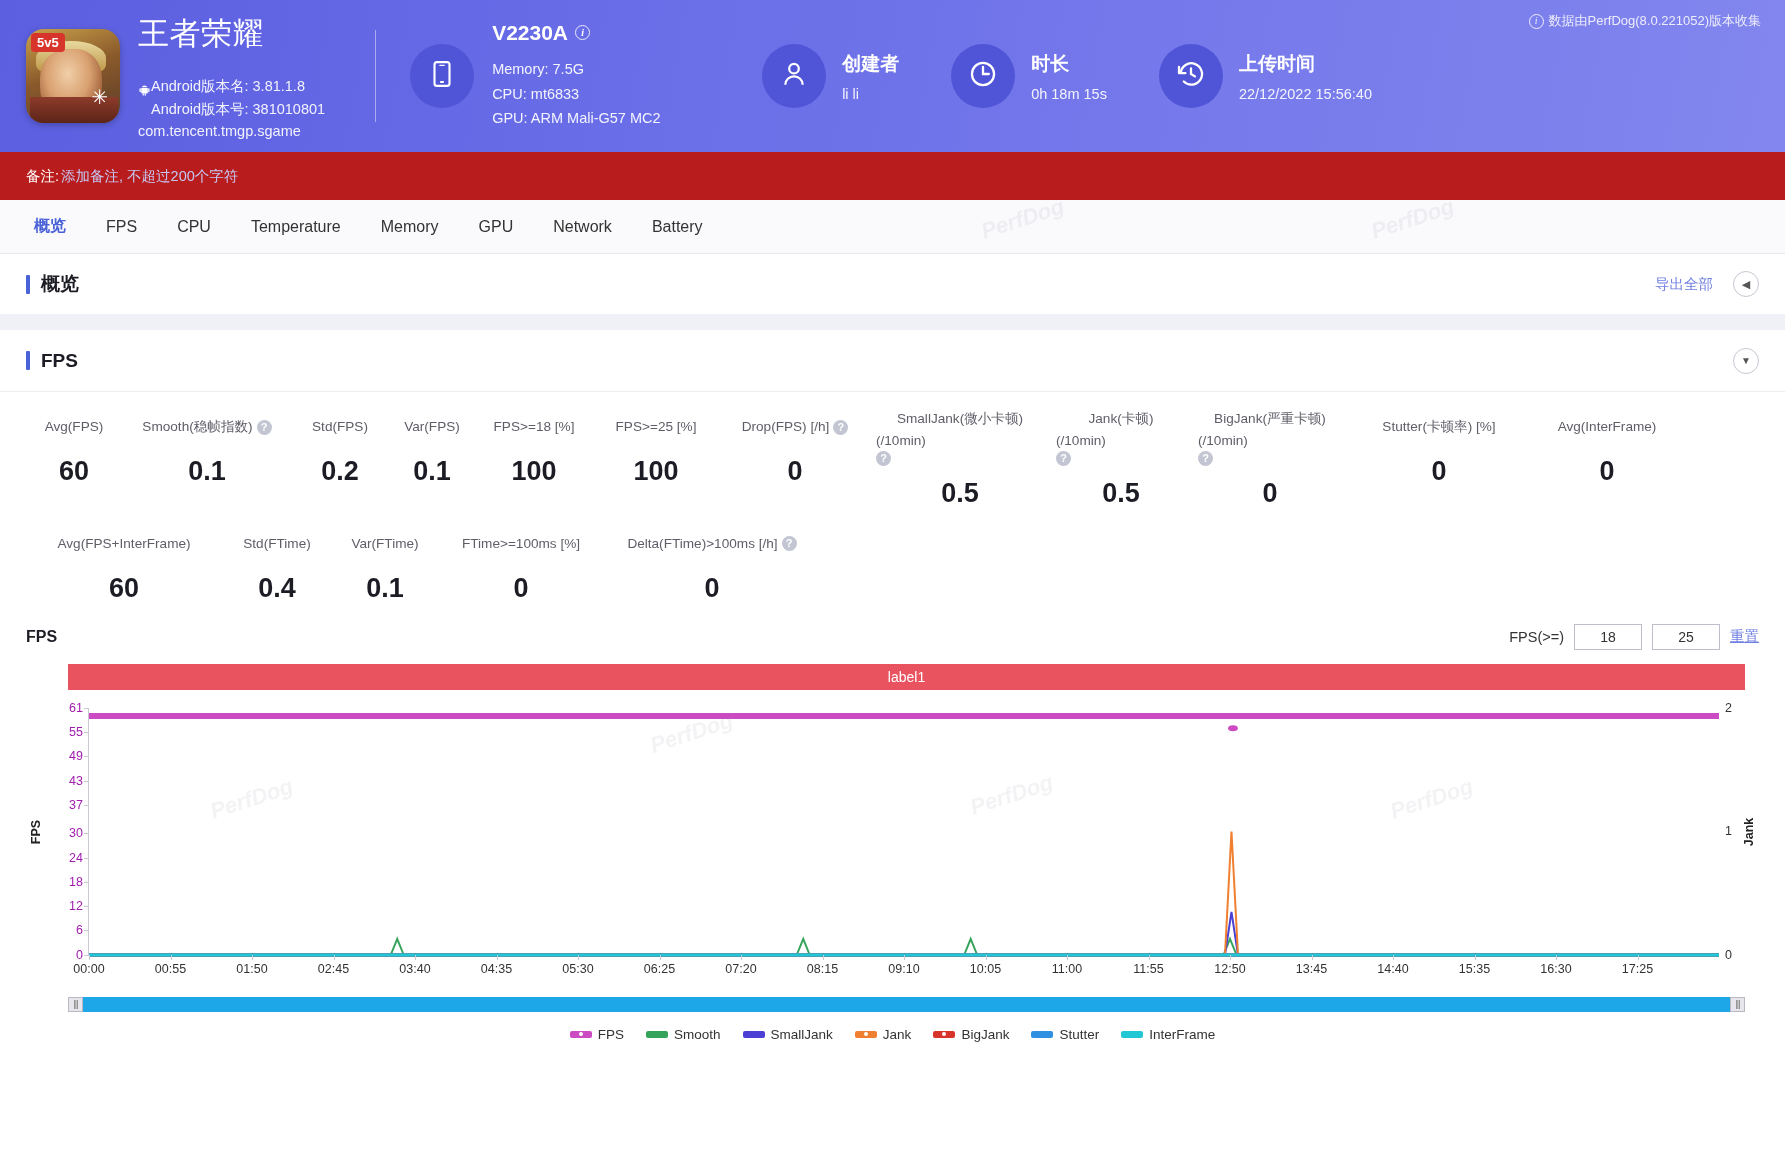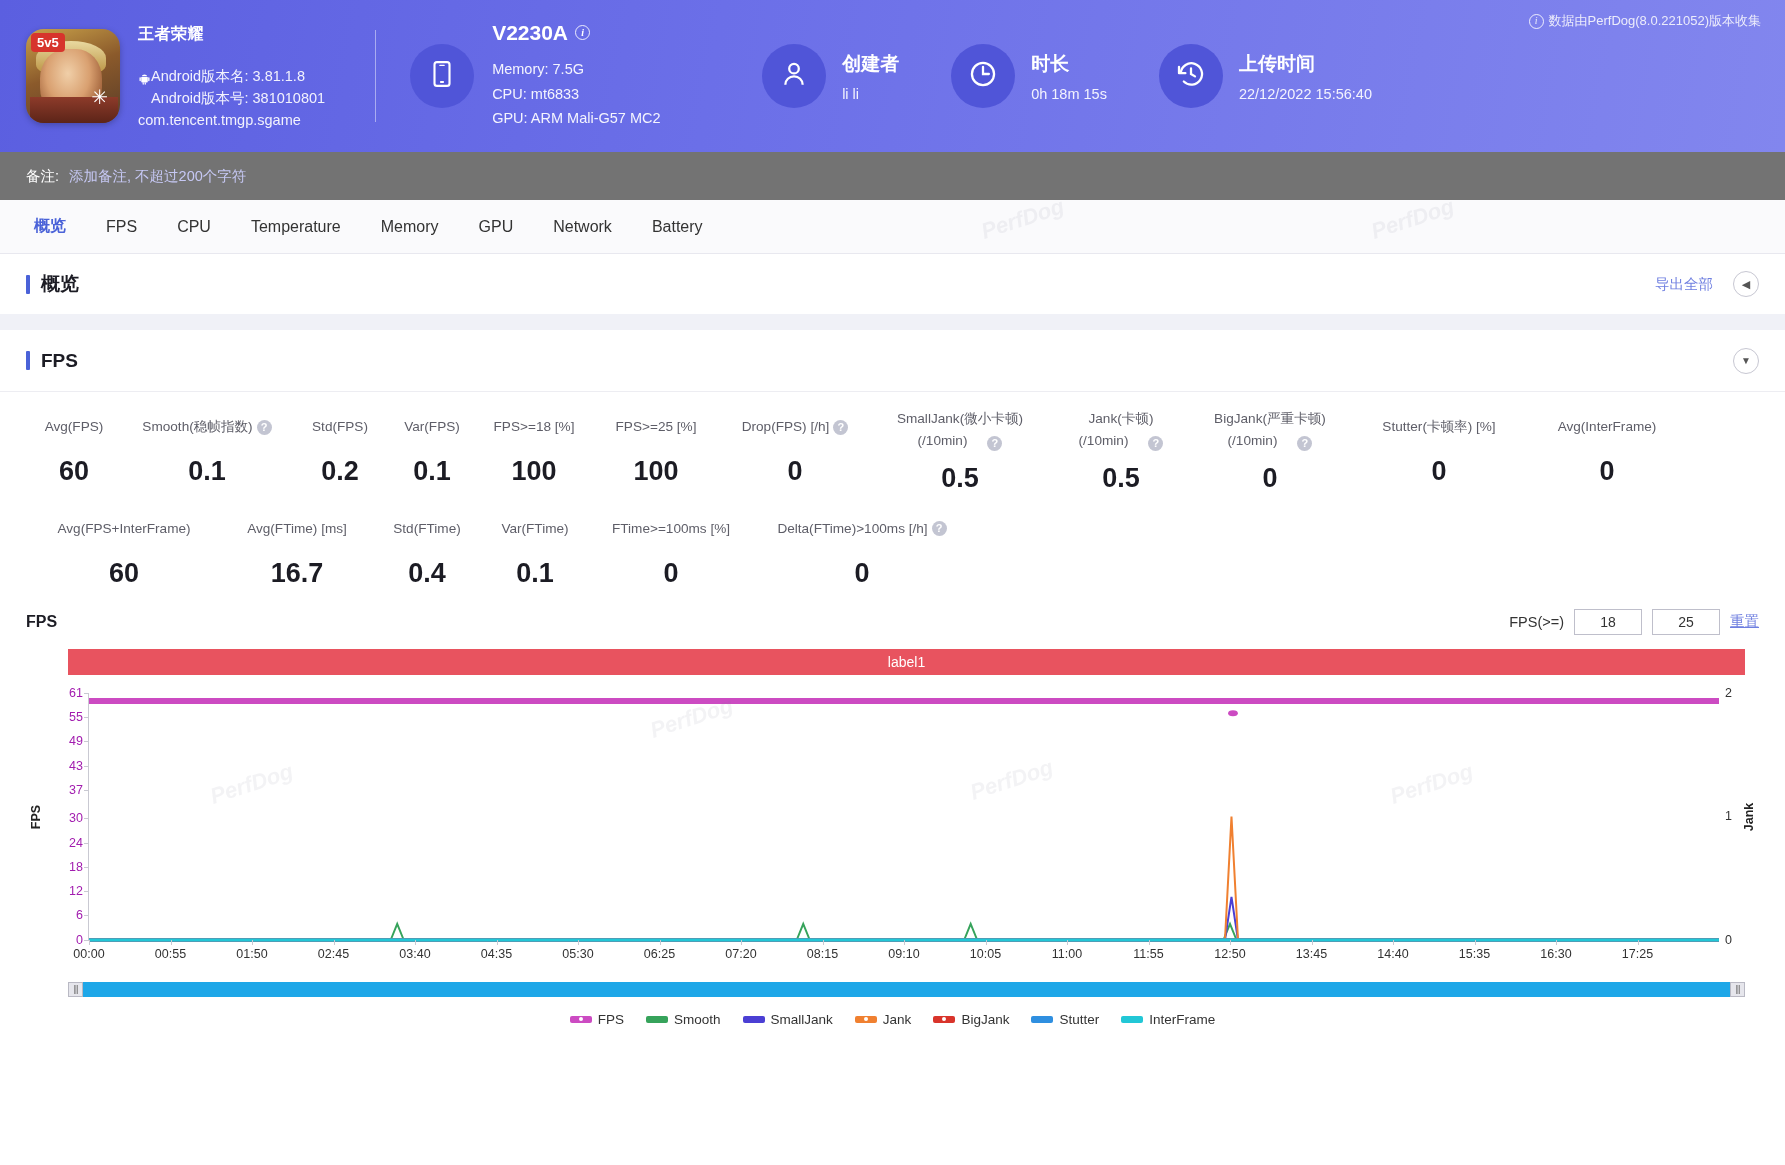--- a/index.html
+++ b/index.html
@@ -47,21 +47,21 @@
     position: absolute; left: 5px; top: 4px;
     background: #d7342c; color: #fff;
     font-size: 13px; font-weight: bold; line-height: 1;
     padding: 3px 6px; border-radius: 4px;
     font-family: "Liberation Sans", sans-serif;
   }
   .app-icon .star {
     position: absolute; right: 12px; bottom: 16px;
     color: #fff; font-size: 20px; line-height: 1;
   }
-  .app-meta .app-title { font-size: 16px; font-weight: bold; margin-bottom: 20px; letter-spacing: .5px; }
+  .app-meta .app-title { font-size: 31px; font-weight: normal; margin-bottom: 20px; letter-spacing: .5px; }
   .app-meta .line { font-size: 14.5px; line-height: 1.55; color: #f2f2fd; display: flex; align-items: center; }
   .android-ico { display: inline-block; width: 13px; height: 13px; flex: none; }
   .app-meta .pkg { font-size: 14.5px; color: #f2f2fd; margin-top: 3px; }
 
   .hdr-divider { width: 1px; height: 92px; background: rgba(255,255,255,.45); margin: 0 34px 0 14px; }
 
   .dev-block { display: flex; align-items: center; gap: 18px; min-width: 300px; }
   .circ {
     width: 64px; height: 64px; border-radius: 50%;
     background: #5055d8; display: flex; align-items: center; justify-content: center; flex: none;
@@ -82,23 +82,23 @@
   .kv-value { font-size: 14.5px; color: #f3f3fe; }
 
   .collected-by {
     position: absolute; right: 24px; top: 12px;
     font-size: 13px; color: #ececfb;
     display: flex; align-items: center; gap: 5px;
   }
 
   
   .note-bar {
-    height: 48px; background: #737373;
+    height: 48px; background: #b91c1c;
     display: flex; align-items: center; padding: 0 26px;
-    color: #fff; gap: 8px;
+    color: #fff; 
   }
   .note-label { font-size: 14.5px; }
   .note-input {
     background: transparent; border: none; outline: none;
     color: #fff; font-size: 14.5px; width: 420px;
     font-family: "Liberation Sans", sans-serif;
   }
   .note-input::placeholder { color: #c6c8f4; }
 
   
@@ -142,21 +142,21 @@
   }
 
   .metrics { padding: 18px 26px 6px 26px; }
   .metrics-row { display: flex; align-items: flex-start; }
   .metric { text-align: center; padding: 0 6px; }
   .metric-label {
     font-size: 13.6px; color: #5e5e68; line-height: 1.35;
     display: flex; align-items: center; justify-content: center; gap: 4px;
     flex-wrap: wrap; min-height: 34px;
   }
-  .metric-label .lbl-l2 { width: 100%; display: flex; align-items: flex-end; justify-content: center; gap: 20px; }
+  .metric-label .lbl-l2 { width: 100%; display: flex; align-items: flex-start; justify-content: center; gap: 0; flex-direction: column; }
   .metric-value {
     font-size: 27px; font-weight: bold; color: #1c1c24; margin-top: 12px;
   }
   .qmark {
     width: 15px; height: 15px; border-radius: 50%;
     background: #c3c5d2; color: #fff; font-size: 11px; font-weight: bold;
     display: inline-flex; align-items: center; justify-content: center;
     line-height: 1; cursor: pointer; flex: none;
   }
 
@@ -482,26 +482,20 @@
           </div>
           <div class="metric-value">0</div>
         </div>
       </div>
     <div class="metrics-row" id="metrics-row-2" style="margin-top:18px;">
         <div class="metric" style="width: 196px;">
           <div class="metric-label">
             <span>Avg(FPS+InterFrame)</span>
           </div>
           <div class="metric-value">60</div>
-        </div>
-        <div class="metric" style="width: 150px;">
-          <div class="metric-label">
-            <span>Avg(FTime) [ms]</span>
-          </div>
-          <div class="metric-value">16.7</div>
         </div>
         <div class="metric" style="width: 110px;">
           <div class="metric-label">
             <span>Std(FTime)</span>
           </div>
           <div class="metric-value">0.4</div>
         </div>
         <div class="metric" style="width: 106px;">
           <div class="metric-label">
             <span>Var(FTime)</span>

